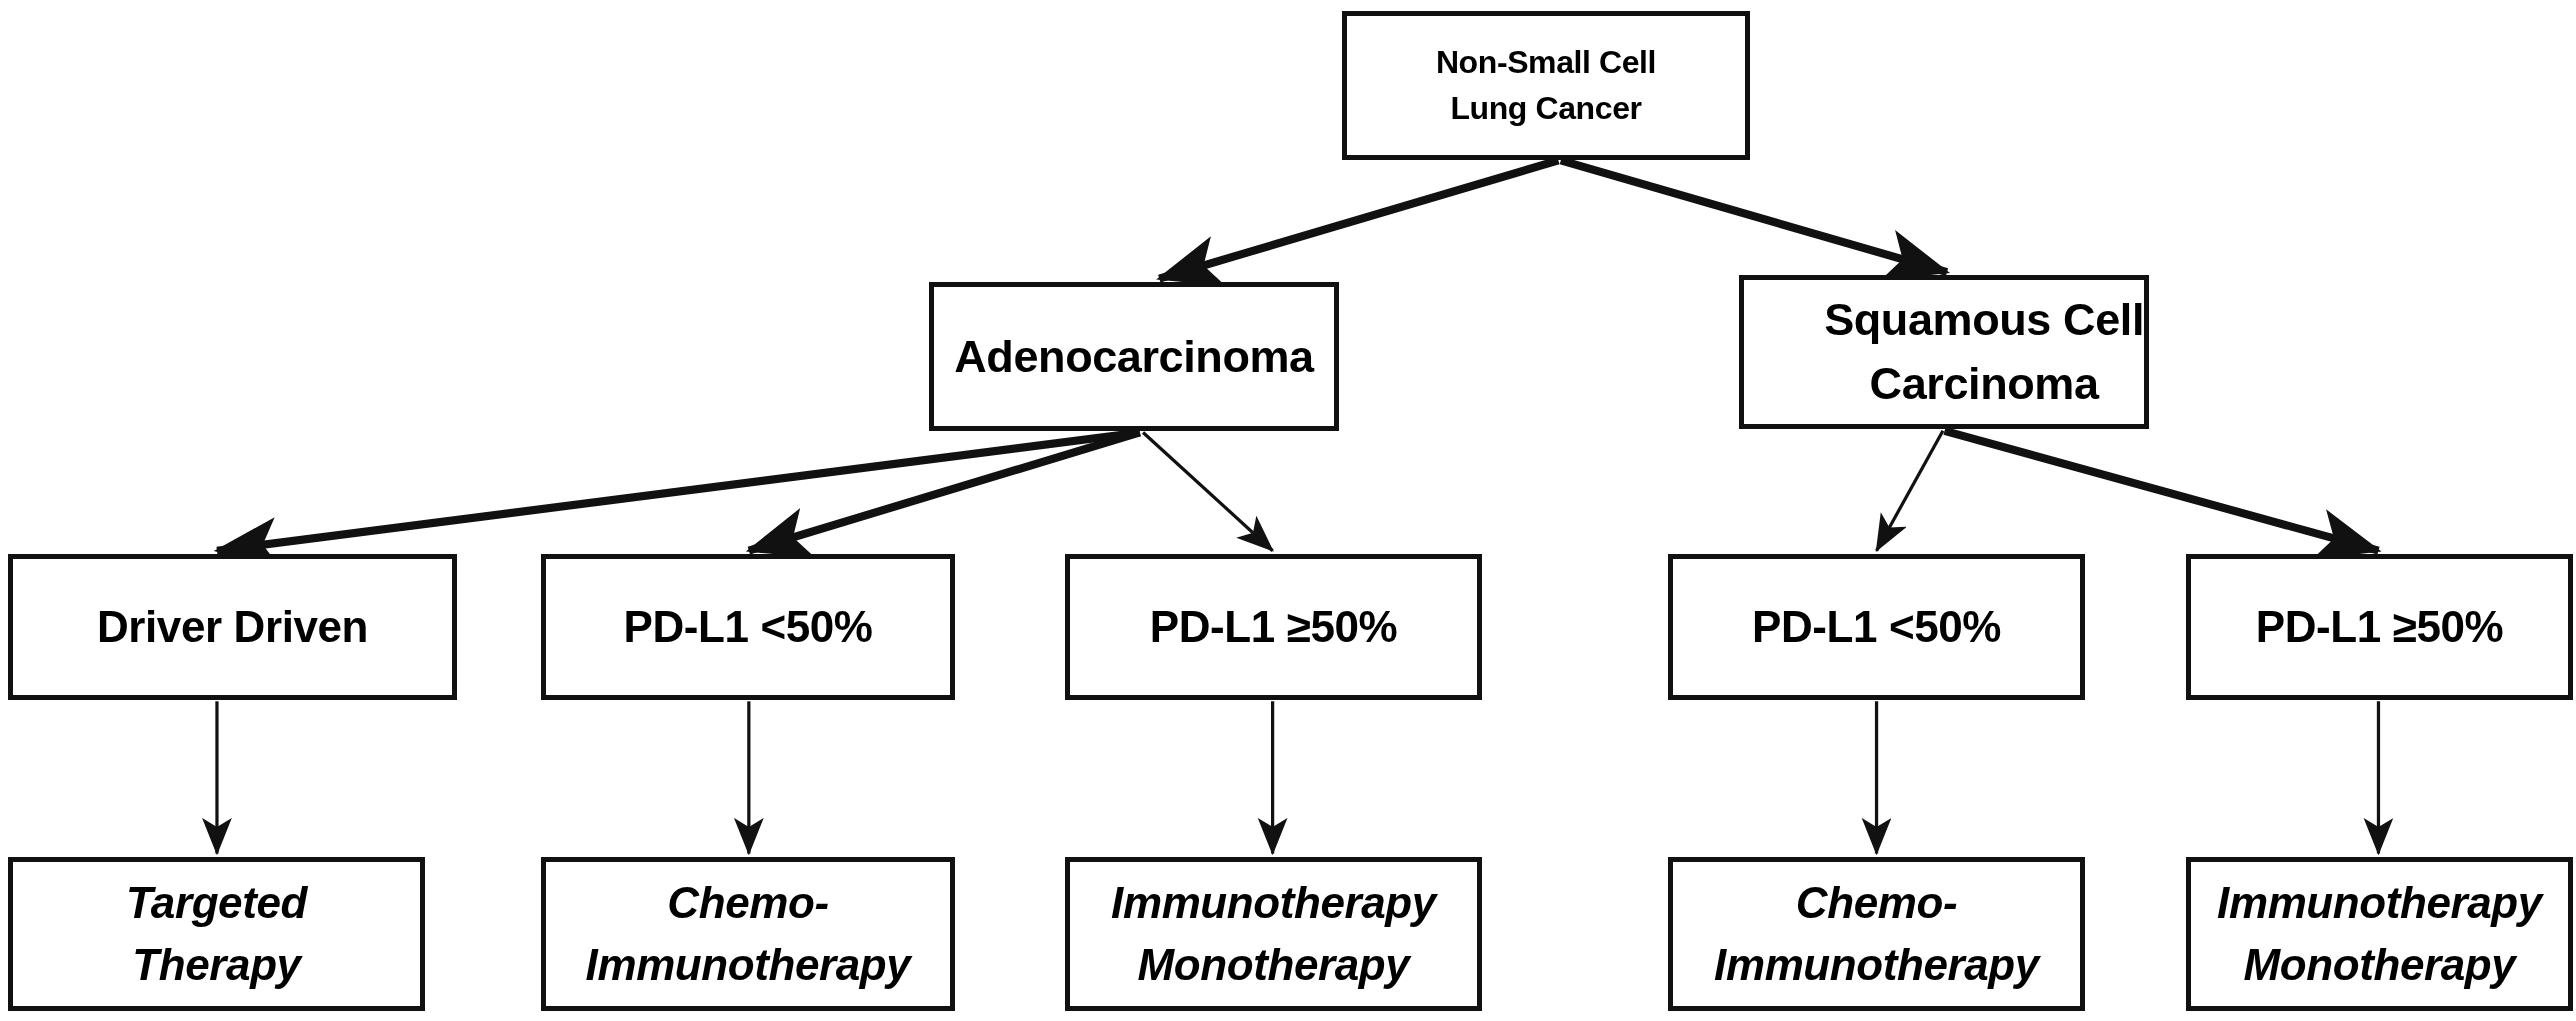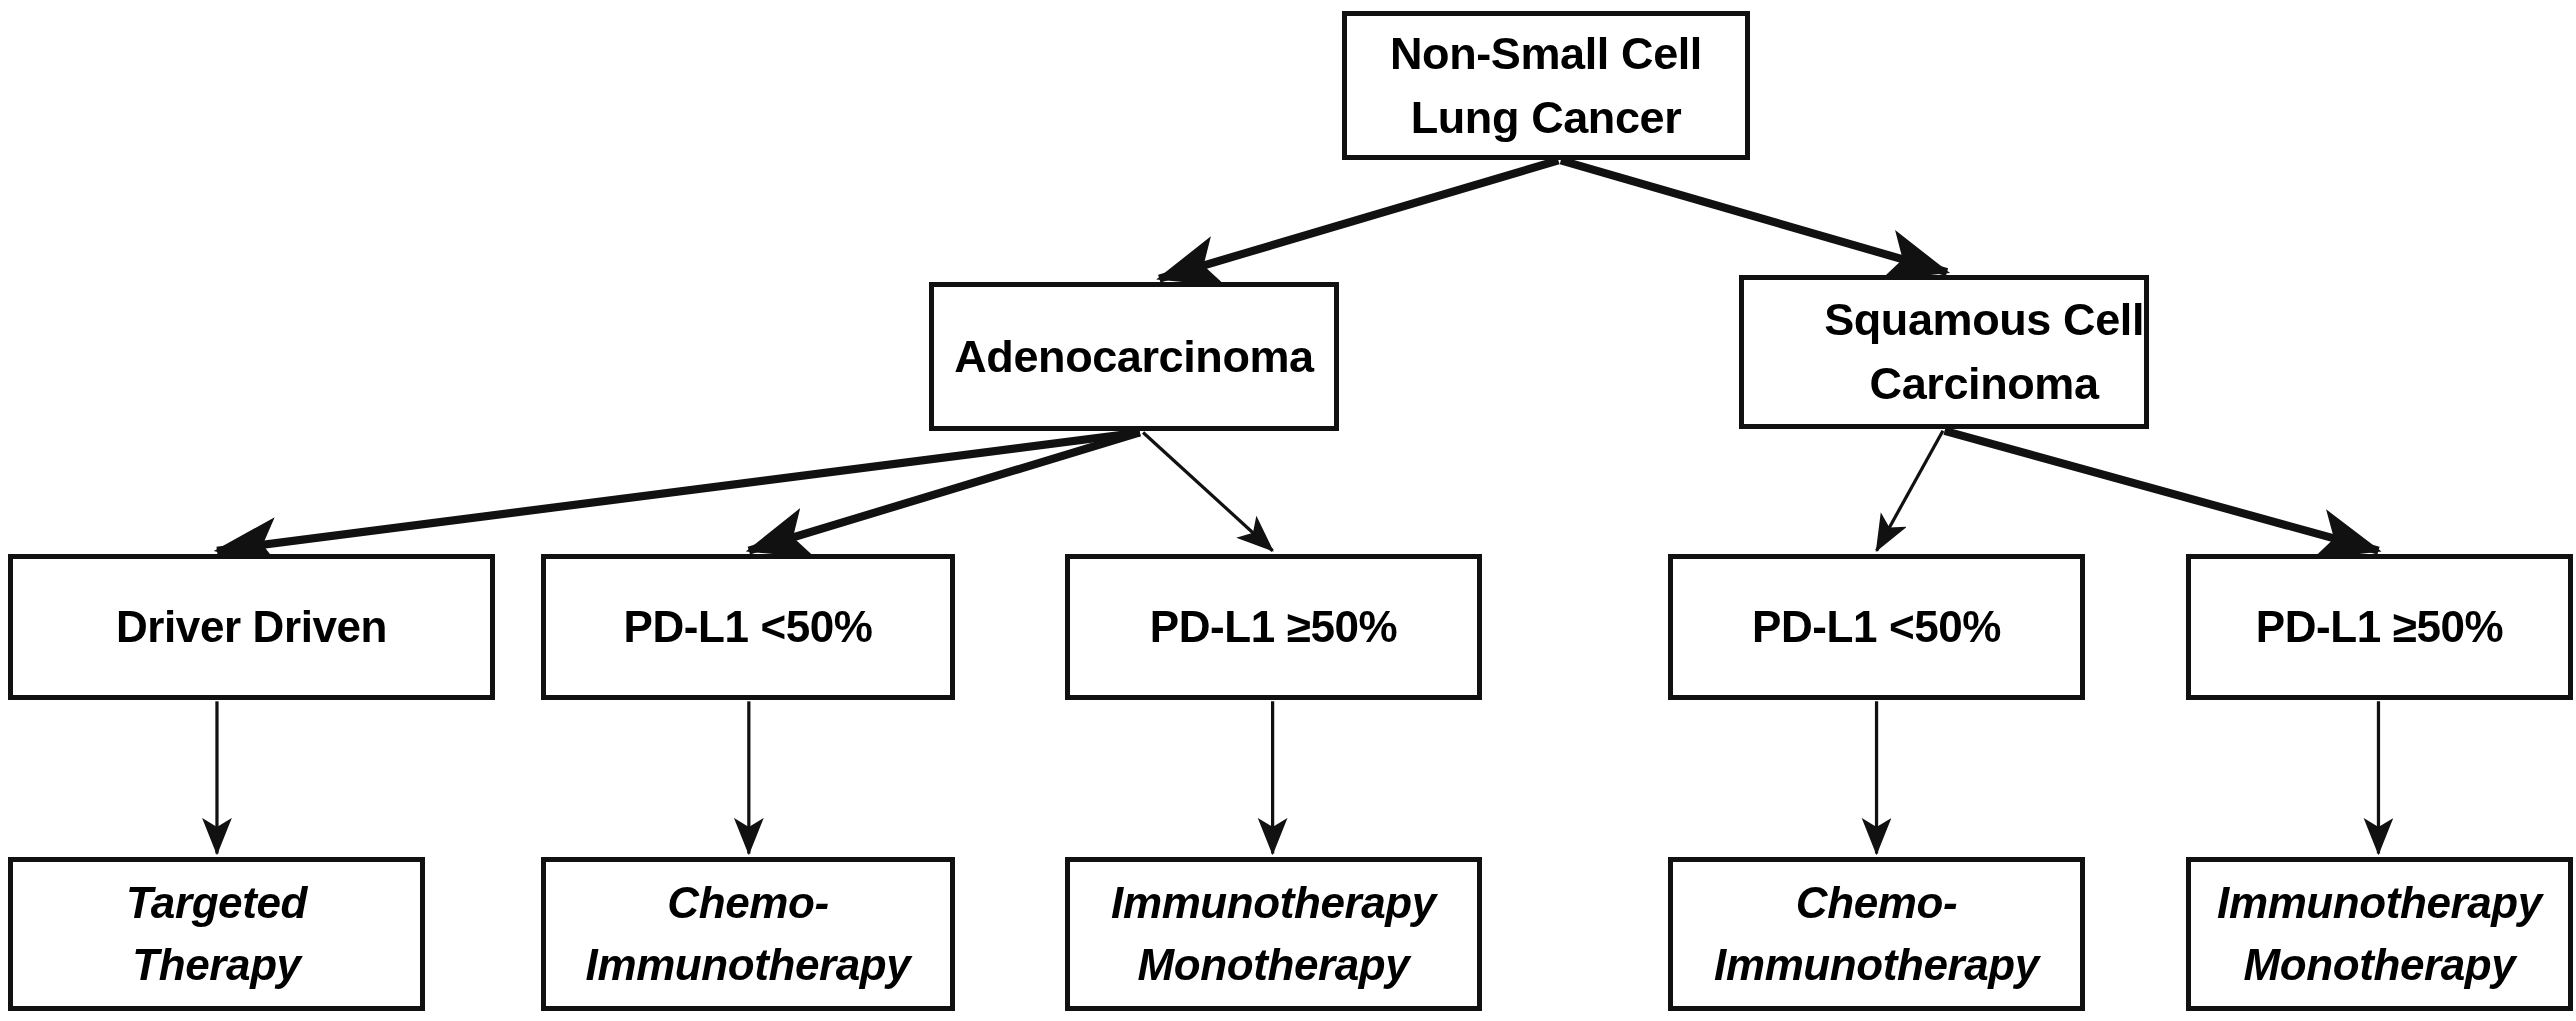--- a/index.html
+++ b/index.html
@@ -36,21 +36,21 @@
   }
   .node-label {
     font-family: "Liberation Sans", sans-serif;
     font-weight: bold;
     color: #000000;
     font-size: 44px;
     line-height: 1.42;
     white-space: pre-line;
     letter-spacing: -0.4px;
   }
-  .lvl0 .node-label { font-size: 45px; }
+  .lvl0 .node-label { font-size: 32px; }
   .lvl1 .node-label { font-size: 45px; }
   .lvl2 .node-label { font-size: 44px; }
   .lvl3 .node-label { font-size: 44px; font-style: italic; }
 </style>
 </head>
 <body>
 
 <div id="chart-root">
 
   <svg class="flow-canvas" viewBox="0 0 3182 1262" preserveAspectRatio="none">
@@ -83,21 +83,21 @@
         <div class="node-label" style="color: rgb(0, 0, 0);">Non-Small Cell
 Lung Cancer</div>
       </div>
       <div class="node-box lvl1" style="left: 929px; top: 282px; width: 410px; height: 149px; border-color: rgb(17, 17, 17);">
         <div class="node-label" style="color: rgb(0, 0, 0);">Adenocarcinoma</div>
       </div>
       <div class="node-box lvl1" style="left: 1739px; top: 275px; width: 410px; height: 154px; border-color: rgb(17, 17, 17); justify-content: flex-end;">
         <div class="node-label" style="color: rgb(0, 0, 0);">Squamous Cell
 Carcinoma</div>
       </div>
-      <div class="node-box lvl2" style="left: 8px; top: 554px; width: 487px; height: 146px; border-color: rgb(17, 17, 17);">
+      <div class="node-box lvl2" style="left: 8px; top: 554px; width: 449px; height: 146px; border-color: rgb(17, 17, 17);">
         <div class="node-label" style="color: rgb(0, 0, 0);">Driver Driven</div>
       </div>
       <div class="node-box lvl2" style="left: 541px; top: 554px; width: 414px; height: 146px; border-color: rgb(17, 17, 17);">
         <div class="node-label" style="color: rgb(0, 0, 0);">PD-L1 &lt;50%</div>
       </div>
       <div class="node-box lvl2" style="left: 1065px; top: 554px; width: 417px; height: 146px; border-color: rgb(17, 17, 17);">
         <div class="node-label" style="color: rgb(0, 0, 0);">PD-L1 ≥50%</div>
       </div>
       <div class="node-box lvl2" style="left: 1668px; top: 554px; width: 417px; height: 146px; border-color: rgb(17, 17, 17);">
         <div class="node-label" style="color: rgb(0, 0, 0);">PD-L1 &lt;50%</div>

